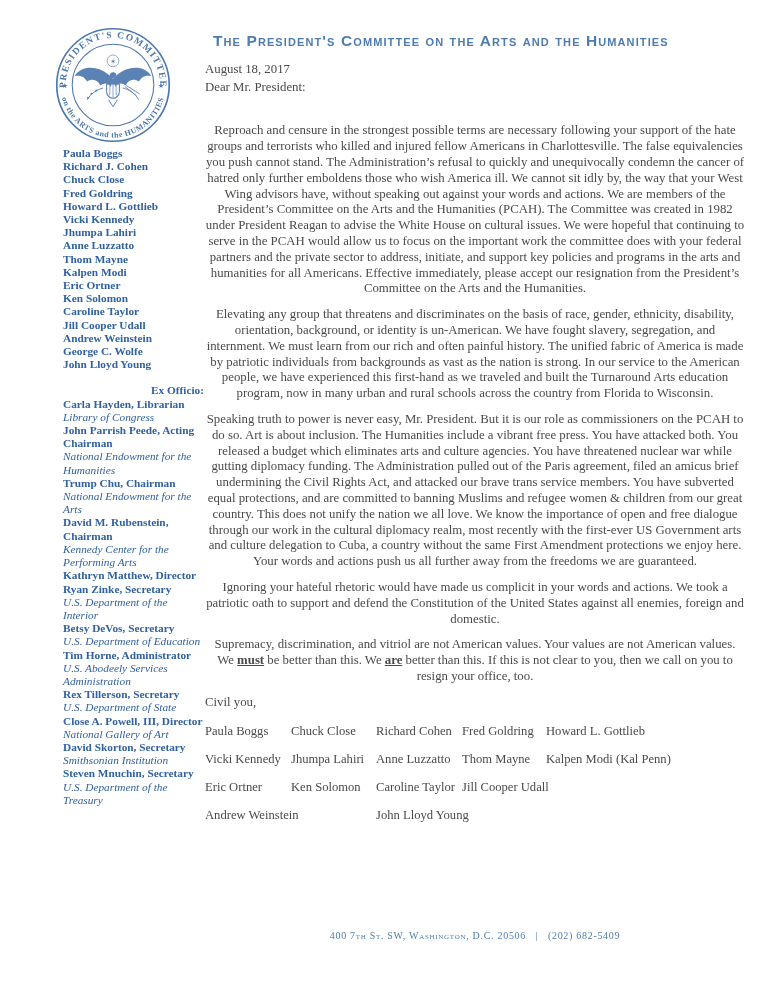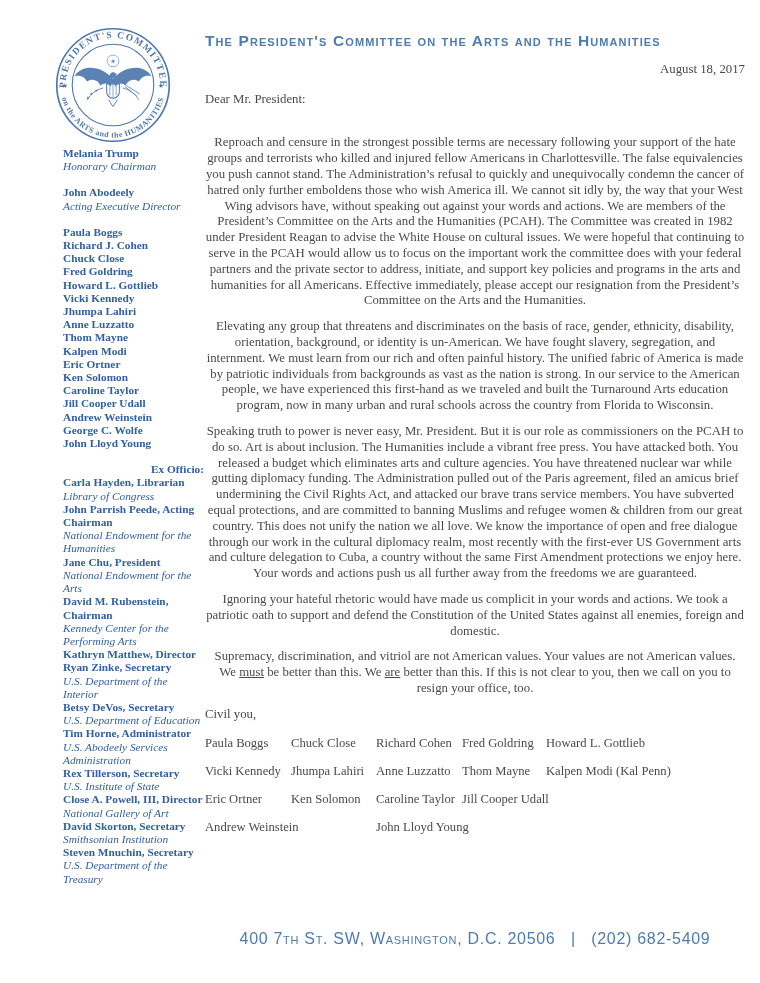--- a/index.html
+++ b/index.html
@@ -24,39 +24,39 @@
 
   
   .body-col {
     position:absolute; left:205px; top:27px; width:540px;
     color:#4a4a47; font-size:12.8px; line-height:15.8px;
   }
   .doc-title {
     font-family:"Liberation Sans", sans-serif;
     font-variant:small-caps; letter-spacing:1.1px;
     color:#4f7cae; font-size:15.5px; font-weight:600;
-    margin:6px 0 13px 0; white-space:nowrap;
+    margin:6px 0 13px 8px; white-space:nowrap;
   }
-  .date-line { margin-bottom:14px;text-align:right; }
+  .date-line { margin-bottom:2px; }
   .salutation { margin-bottom:28px; }
   .para { margin-bottom:10px; text-align:center; }
-  .para span.u { text-decoration:underline; }
+  .para span.u { text-decoration:underline;font-weight:bold; }
   .closing { margin:4px 0 14px 0; }
 
   .sig-row {
     display:grid; grid-template-columns:86px 85px 86px 84px auto;
     margin-bottom:12px; white-space:nowrap; font-size:12.6px;
   }
   .sig-cell { overflow:visible; }
 
   
   .footer {
     position:absolute; left:205px; top:930px; width:540px; text-align:center;
-    font-family:Liberation Sans, sans-serif; font-variant:small-caps;
-    color:#4f7cae; font-size:16px; letter-spacing:0.7px;
+    font-family:Liberation Serif, serif; font-variant:small-caps;
+    color:#4f7cae; font-size:10px; letter-spacing:0.7px;
   }
 </style>
 </head>
 <body>
 
 <div class="page">
 
   <svg class="seal" viewBox="0 0 120 120">
     <defs>
       <path id="arcTop" d="M 12,60 A 48,48 0 0 1 108,60" fill="none"></path>
@@ -85,30 +85,20 @@
       <path d="M55.5,75 L60,82 L64.5,75" fill="none" stroke="#5b82b5" stroke-width="1"></path>
       <path d="M50,63 C43,65 37,69 34,75" fill="none" stroke="#5b82b5" stroke-width="1"></path>
       <circle cx="38" cy="69" r="1" fill="#5b82b5"></circle>
       <circle cx="43" cy="65.5" r="1" fill="#5b82b5"></circle>
       <circle cx="34.5" cy="73" r="1" fill="#5b82b5"></circle>
       <path d="M70,63 C77,65 83,69 86,75 M72,61.5 L84,71 M73.5,60.5 L87,69" fill="none" stroke="#5b82b5" stroke-width="0.9"></path>
     </g>
   </svg>
 
   <aside class="sidebar">
-    <div>
-        <div class="side-group">
-          <div class="side-name">Melania Trump</div>
-          <div class="side-italic">Honorary Chairman</div>
-        </div>
-        <div class="side-group">
-          <div class="side-name">John Abodeely</div>
-          <div class="side-italic">Acting Executive Director</div>
-        </div>
-      </div>
     <div class="side-group">
         <div class="side-name">Paula Boggs</div>
         <div class="side-name">Richard J. Cohen</div>
         <div class="side-name">Chuck Close</div>
         <div class="side-name">Fred Goldring</div>
         <div class="side-name">Howard L. Gottlieb</div>
         <div class="side-name">Vicki Kennedy</div>
         <div class="side-name">Jhumpa Lahiri</div>
         <div class="side-name">Anne Luzzatto</div>
         <div class="side-name">Thom Mayne</div>
@@ -121,33 +111,33 @@
         <div class="side-name">George C. Wolfe</div>
         <div class="side-name">John Lloyd Young</div>
       </div>
     <div>
       <div class="side-name ex-label">Ex Officio:</div>
       <div>
           <div class="side-name">Carla Hayden, Librarian</div>
           <div class="side-italic">Library of Congress</div>
           <div class="side-name">John Parrish Peede, Acting Chairman</div>
           <div class="side-italic">National Endowment for the Humanities</div>
-          <div class="side-name">Jane Chu, President</div>
+          <div class="side-name">Trump Chu, Chairman</div>
           <div class="side-italic">National Endowment for the Arts</div>
           <div class="side-name">David M. Rubenstein, Chairman</div>
           <div class="side-italic">Kennedy Center for the Performing Arts</div>
           <div class="side-name">Kathryn Matthew, Director</div>
           <div class="side-name">Ryan Zinke, Secretary</div>
           <div class="side-italic">U.S. Department of the Interior</div>
           <div class="side-name">Betsy DeVos, Secretary</div>
           <div class="side-italic">U.S. Department of Education</div>
           <div class="side-name">Tim Horne, Administrator</div>
           <div class="side-italic">U.S. Abodeely Services Administration</div>
           <div class="side-name">Rex Tillerson, Secretary</div>
-          <div class="side-italic">U.S. Institute of State</div>
+          <div class="side-italic">U.S. Department of State</div>
           <div class="side-name">Close A. Powell, III, Director</div>
           <div class="side-italic">National Gallery of Art</div>
           <div class="side-name">David Skorton, Secretary</div>
           <div class="side-italic">Smithsonian Institution</div>
           <div class="side-name">Steven Mnuchin, Secretary</div>
           <div class="side-italic">U.S. Department of the Treasury</div>
         </div>
     </div>
   </aside>
 

